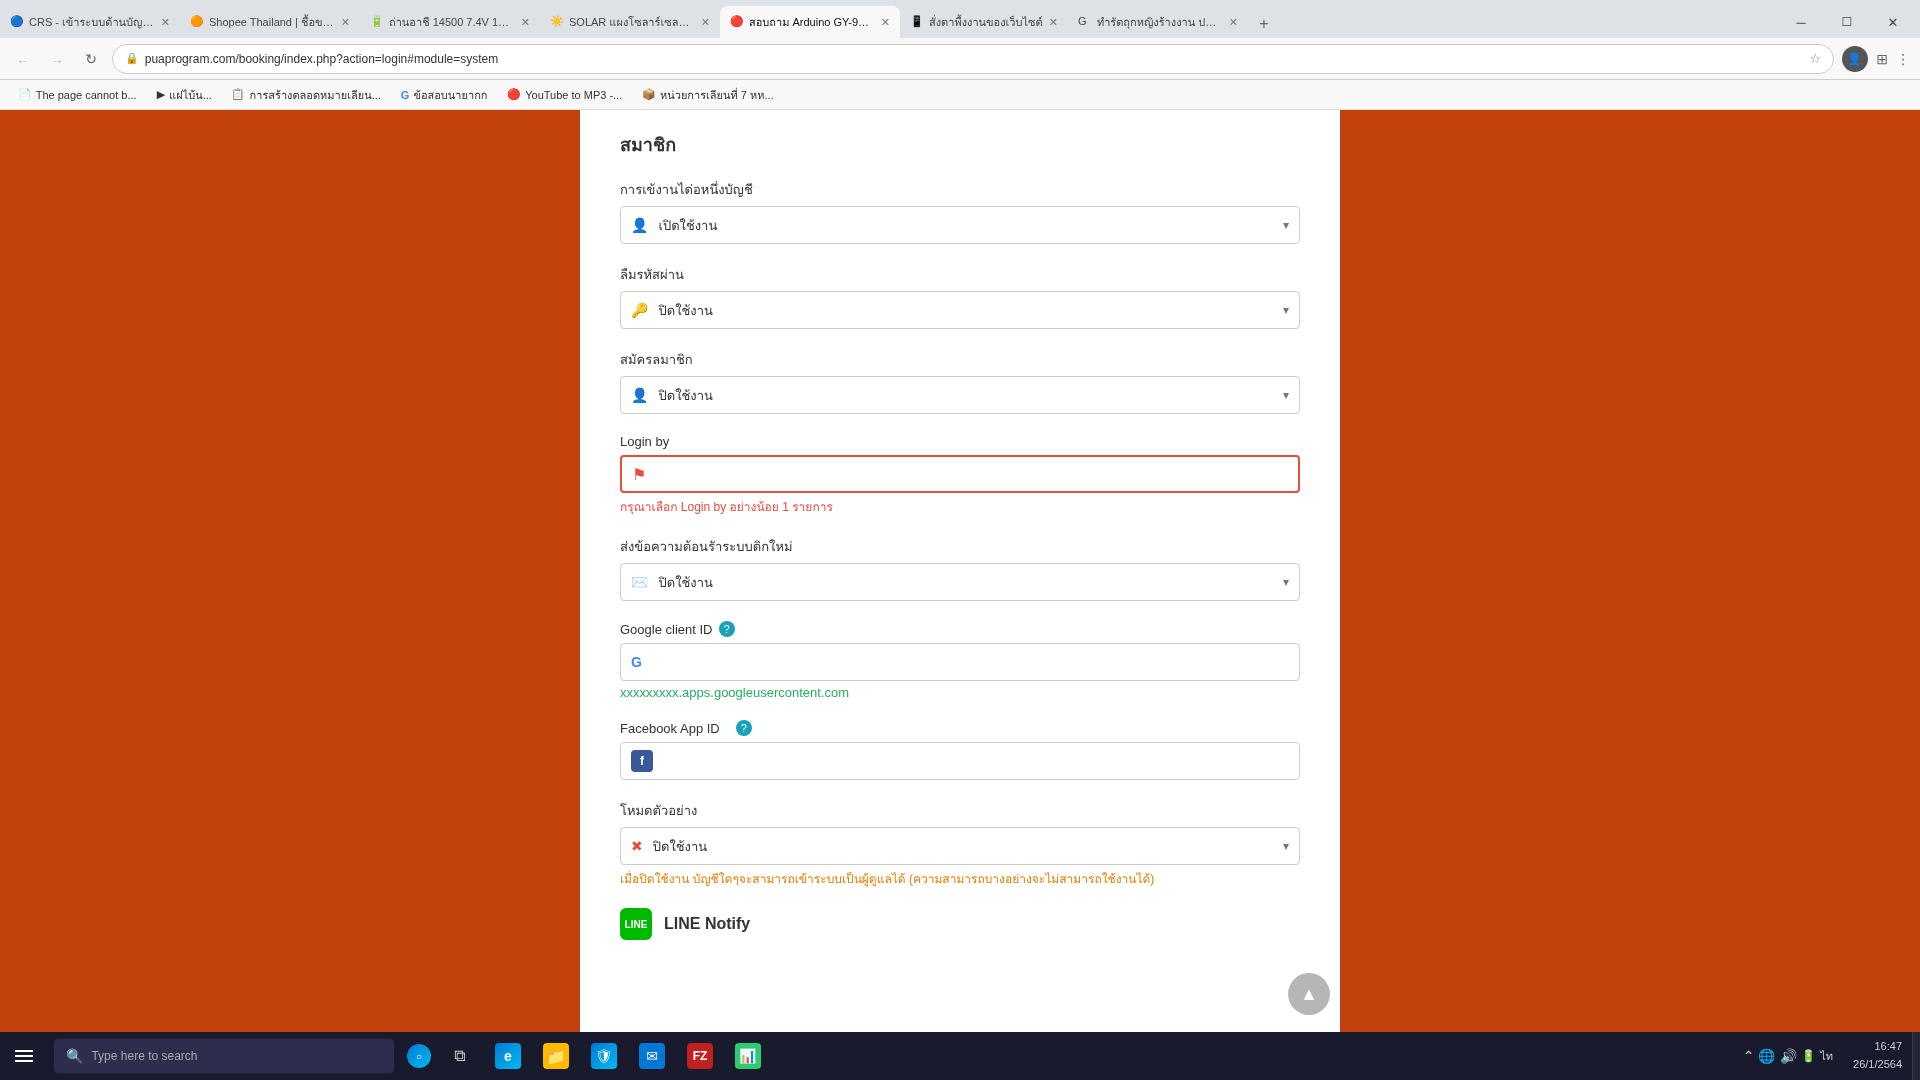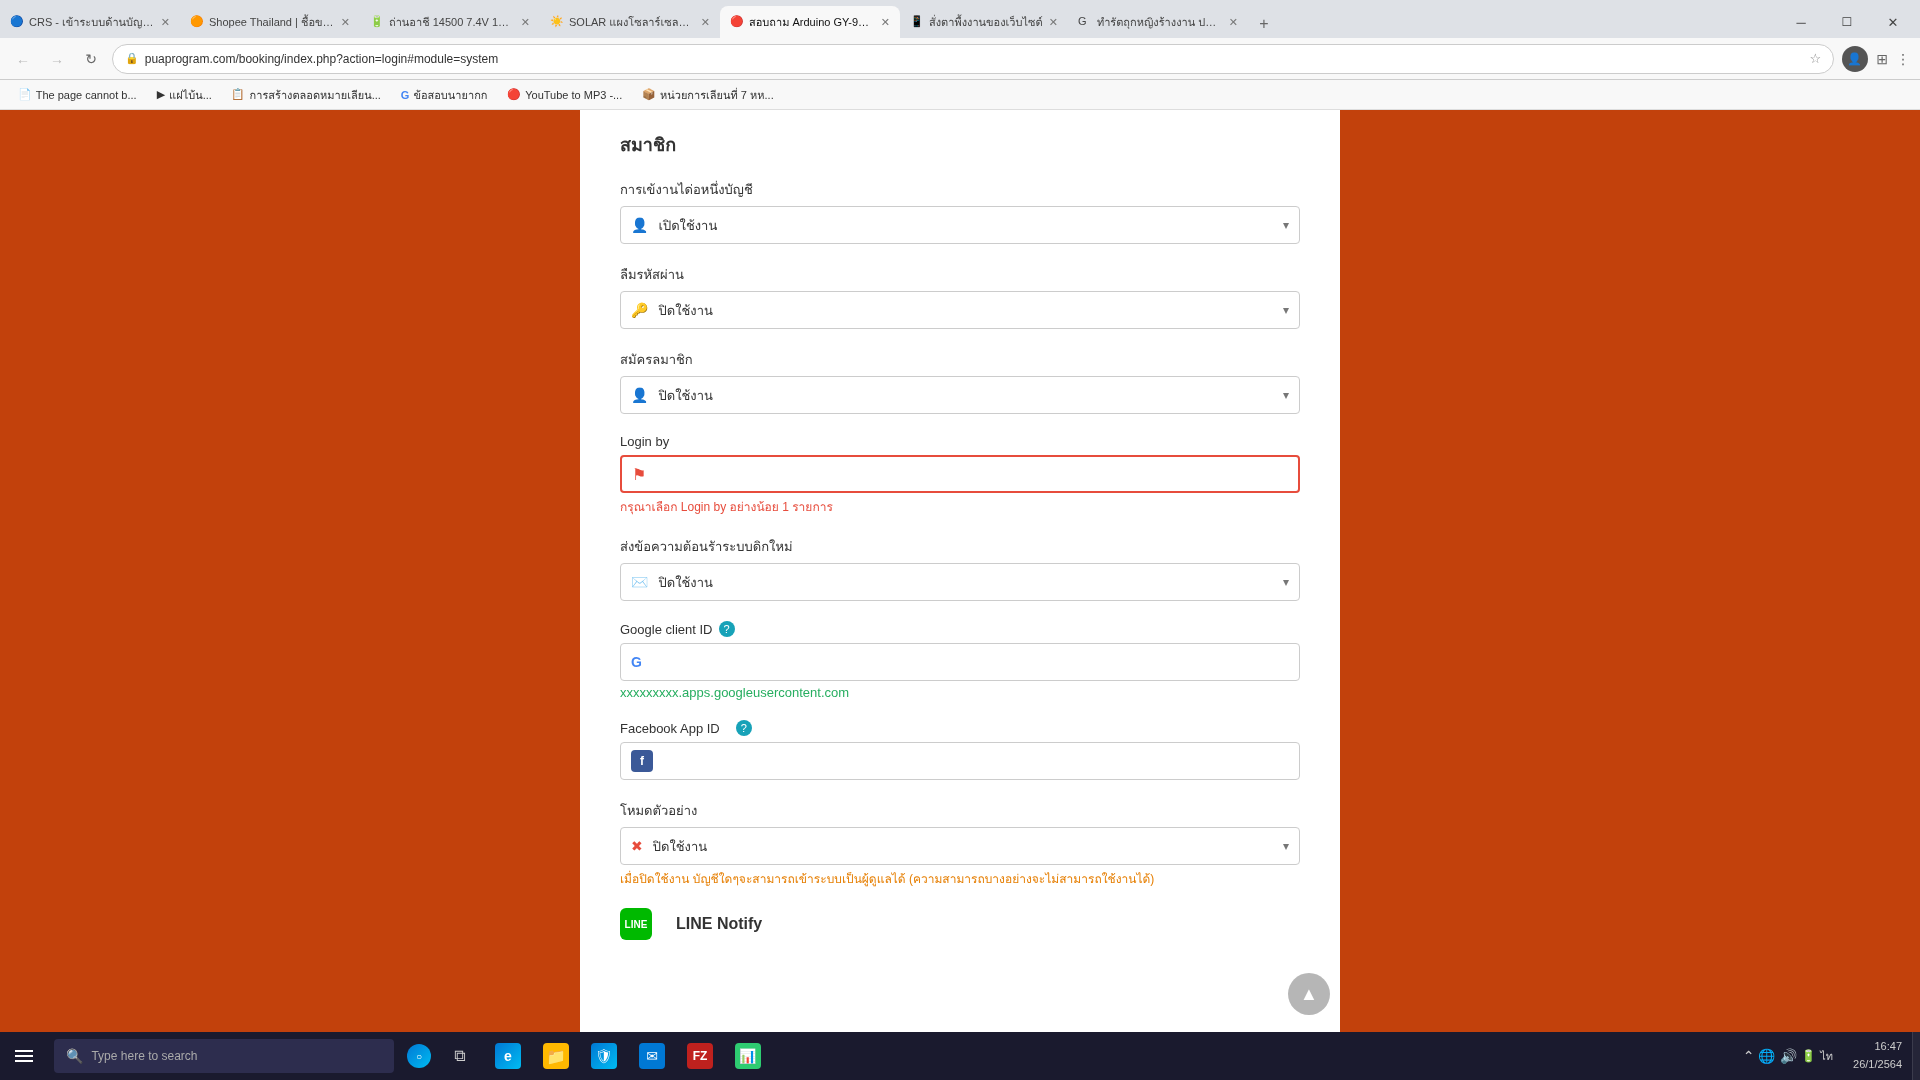--- a/index.html
+++ b/index.html
@@ -283,21 +283,21 @@
       font-size: 13px;
       color: #27ae60;
       margin-top: 4px;
     }
 
     
     .line-notify-section {
       margin-top: 20px;
       display: flex;
       align-items: center;
-      gap: 24px;
+      gap: 12px;
     }
     .line-logo {
       width: 32px;
       height: 32px;
       background: #00B900;
       border-radius: 6px;
       display: flex;
       align-items: center;
       justify-content: center;
       color: white;

